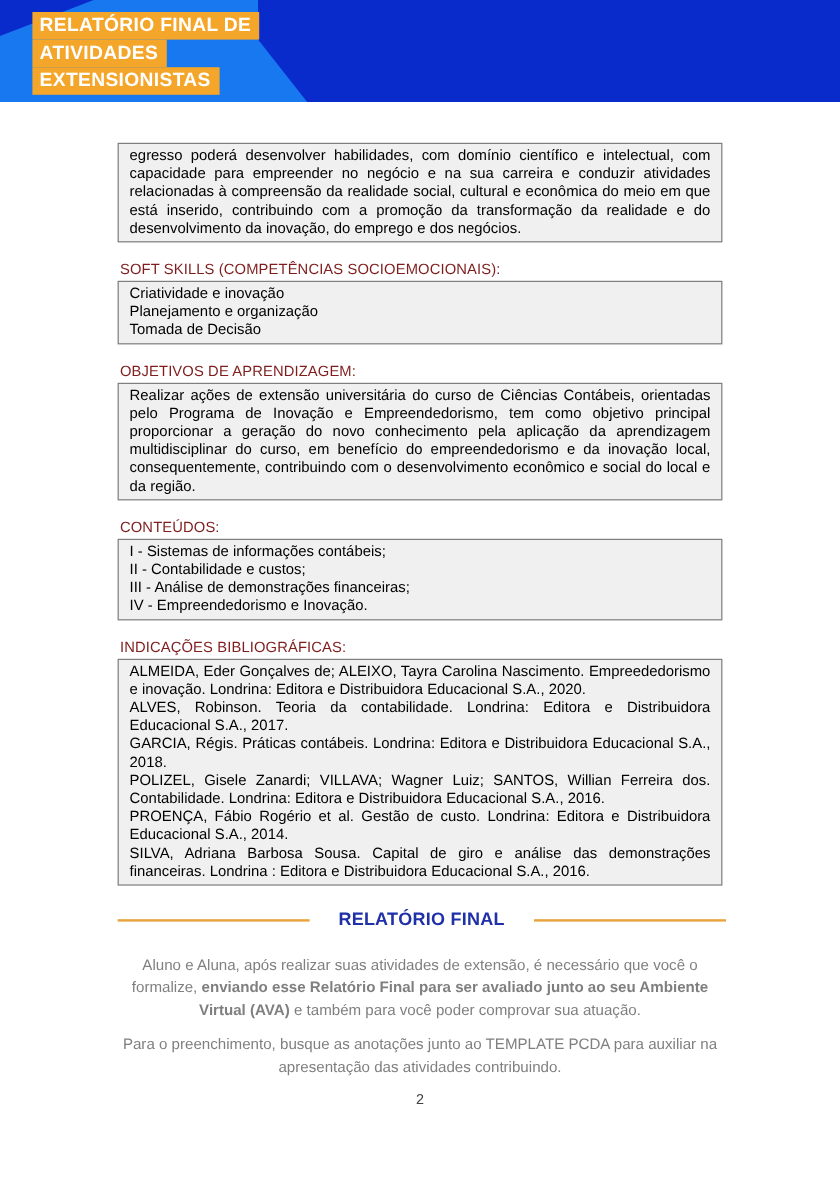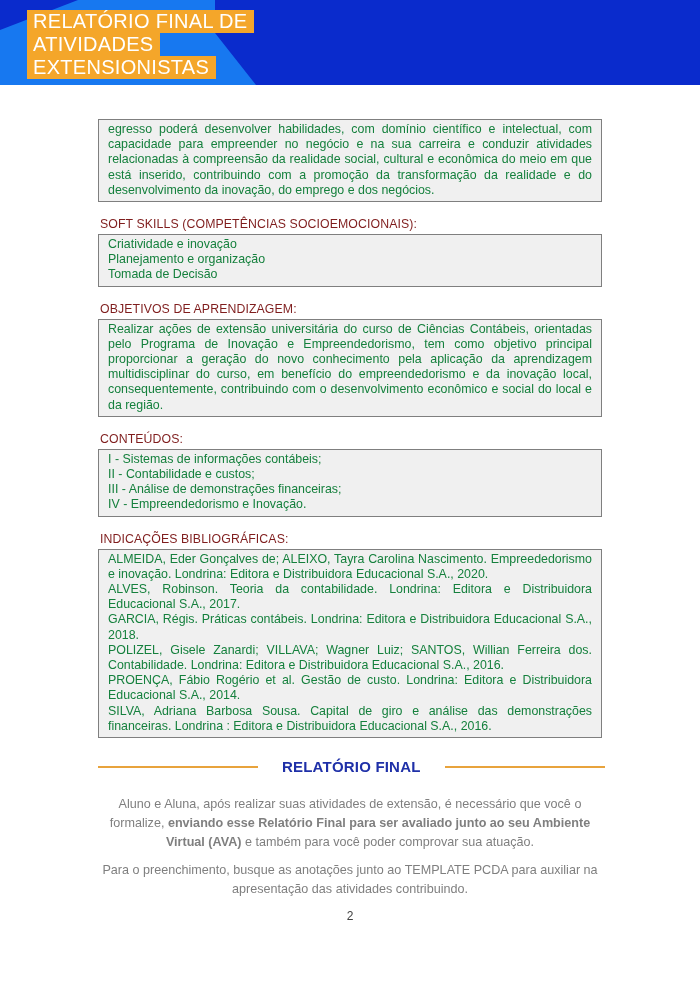--- a/index.html
+++ b/index.html
@@ -28,42 +28,42 @@
     left: 27px;
     top: 10px;
     display: flex;
     flex-direction: column;
     align-items: flex-start;
   }
   .banner-title .t-line {
     display: inline-block;
     background: #f4a62a;
     color: #ffffff;
-    font-weight: normal;
-    font-size: 20px;
+    font-weight: bold;
+    font-size: 16px;
     line-height: 19px;
     padding: 2px 7px 2px 6px;
     letter-spacing: 0.3px;
     white-space: nowrap;
   }
 
   
   .content {
     position: relative;
     width: 504px;
     margin-left: 98px;
   }
 
   .text-box {
     background: #f0f0f0;
     border: 1px solid #7f7f7f;
     padding: 2px 9px 3px 9px;
     font-size: 12.4px;
     line-height: 15.2px;
-    color: #15803d;
+    color: #000000;
   }
   .justified { text-align: justify; }
 
   .section-heading {
     color: #7f1d1d;
     font-size: 12.3px;
     line-height: 15px;
     margin: 0 0 2px 2px;
     letter-spacing: 0.1px;
   }

